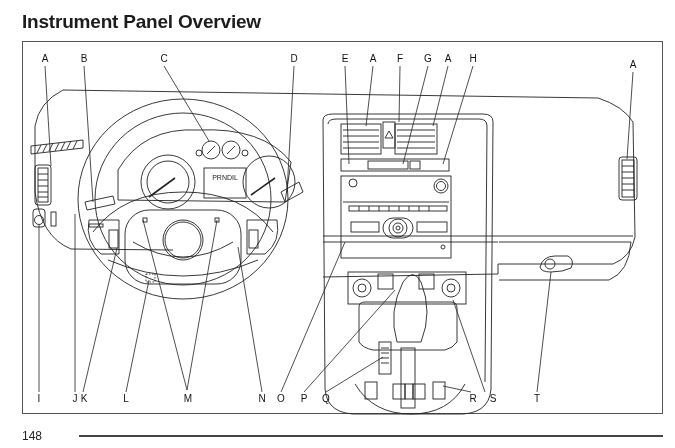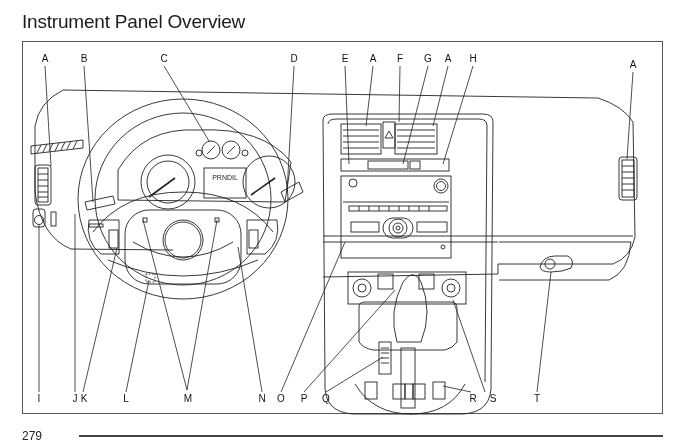--- a/index.html
+++ b/index.html
@@ -1,17 +1,17 @@
 <!DOCTYPE html>
 <html><head>
 <meta charset="utf-8">
 <style>
   html, body { margin:0; padding:0; background:#ffffff; }
   body { width:675px; height:448px; position:relative; overflow:hidden; font-family:"Liberation Sans", sans-serif; color:#1a1a1a; }
-  .title { position:absolute; left:22px; top:11px; font-size:19px; font-weight:normal; letter-spacing:-0.2px; color:#1c1c1c; }
+  .title { position:absolute; left:22px; top:11px; font-size:19px; font-weight:bold; letter-spacing:-0.2px; color:#1c1c1c; }
   .figure { position:absolute; left:22px; top:41px; width:641px; height:373px; border:1px solid #555; box-sizing:border-box; }
   svg.illus { position:absolute; left:0; top:0; }
   .callout { position:absolute; font-size:10px; font-family:"Liberation Sans", sans-serif; color:#111; transform:translateX(-50%); }
   .page-num { position:absolute; left:22px; top:429px; font-size:12px; color:#222; }
   .footer-rule { position:absolute; left:79px; top:435px; width:584px; height:2px; background:#444; }
 </style>
 </head>
 <body>
 
 <div class="title">Instrument Panel Overview</div>
@@ -224,14 +224,14 @@
   <span class="callout" style="left:165px;top:351px;">M</span>
   <span class="callout" style="left:239px;top:351px;">N</span>
   <span class="callout" style="left:258px;top:351px;">O</span>
   <span class="callout" style="left:281px;top:351px;">P</span>
   <span class="callout" style="left:303px;top:351px;">Q</span>
   <span class="callout" style="left:450px;top:351px;">R</span>
   <span class="callout" style="left:470px;top:351px;">S</span>
   <span class="callout" style="left:514px;top:351px;">T</span>
 </div>
 
-<div class="page-num">279</div>
+<div class="page-num">148</div>
 <div class="footer-rule"></div>
 
 </body></html>

